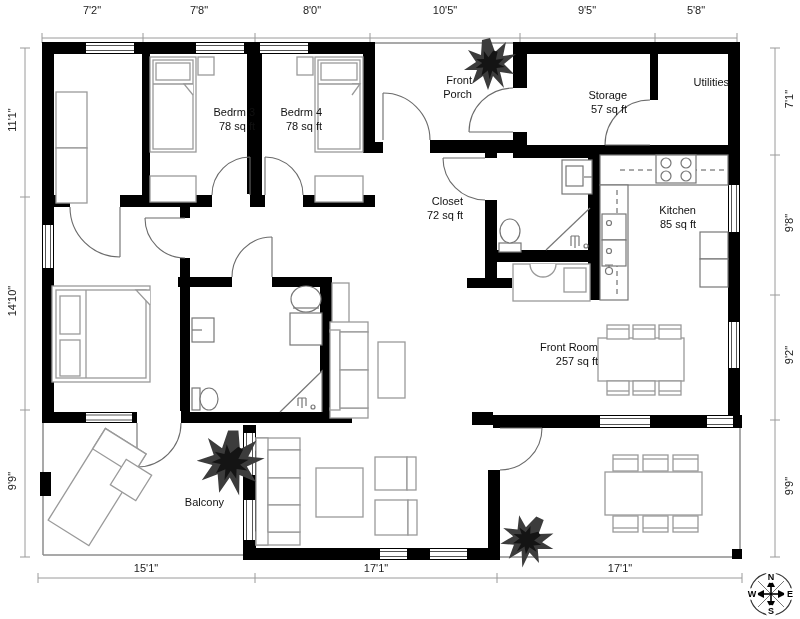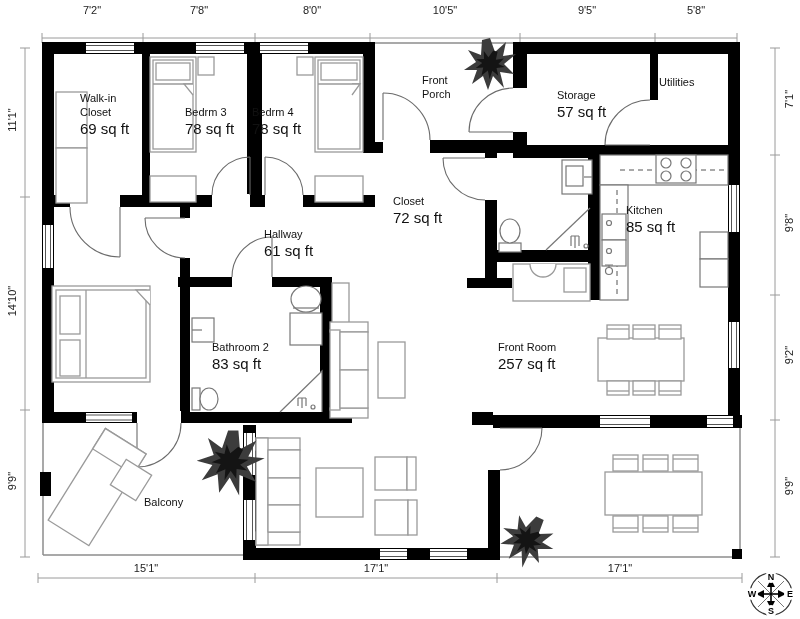--- a/index.html
+++ b/index.html
@@ -1,20 +1,20 @@
 <!DOCTYPE html>
 <html><head>
 <meta charset="utf-8">
 <style>
   html,body{margin:0;padding:0;background:#fff;}
   .stage{position:relative;width:800px;height:619px;background:#fff;overflow:hidden;
          font-family:"Liberation Sans", sans-serif;}
   svg{position:absolute;left:0;top:0;}
-  .rlabel{position:absolute;font-size:11px;color:#111;text-align:left;line-height:1.25;}
-  .rlabel .area{font-size:15px;}
+  .rlabel{position:absolute;font-size:11px;color:#111;text-align:right;line-height:1.25;}
+  .rlabel .area{font-size:11px;}
   .dim{position:absolute;font-size:11px;color:#222;text-align:center;width:60px;}
   .dim.v{width:52px;transform:rotate(-90deg);}
   .w{fill:#000;stroke:none;}
   .open{fill:#fff;stroke:none;}
   .thin{stroke:#8c8c8c;stroke-width:1.5;fill:none;}
   .ruler{stroke:#9a9a9a;stroke-width:1;fill:none;}
   .winline{stroke:#555;stroke-width:1;fill:none;}
   .furn{stroke:#9a9a9a;stroke-width:1.3;fill:#fff;}
   .fix{stroke:#777;stroke-width:1.2;fill:#fff;}
   .door{stroke:#6b6b6b;stroke-width:1.1;fill:none;}
@@ -391,24 +391,20 @@
 <div class="dim v" style="left:-14px;top:295px">14'10"</div>
 <div class="dim v" style="left:-14px;top:475px">9'9"</div>
 <div class="dim v" style="left:763px;top:93px">7'1"</div>
 <div class="dim v" style="left:763px;top:217px">9'8"</div>
 <div class="dim v" style="left:763px;top:349px">9'2"</div>
 <div class="dim v" style="left:763px;top:480px">9'9"</div>
 <div class="dim" style="left:116px;top:562px">15'1"</div>
 <div class="dim" style="left:346px;top:562px">17'1"</div>
 <div class="dim" style="left:590px;top:562px">17'1"</div>
 
-<div class="rlabel" style="left:80px;top:92px;width:60px">
-  <div>Walk-in Closet</div>
-  <div class="area">69 sq ft</div>
-</div>
 <div class="rlabel" style="left:185px;top:106px;width:70px">
   <div>Bedrm 3</div>
   <div class="area">78 sq ft</div>
 </div>
 <div class="rlabel" style="left:252px;top:106px;width:70px">
   <div>Bedrm 4</div>
   <div class="area">78 sq ft</div>
 </div>
 <div class="rlabel" style="left:422px;top:74px;width:50px">
   <div>Front Porch</div>
@@ -421,28 +417,20 @@
   <div>Utilities</div>
 </div>
 <div class="rlabel" style="left:393px;top:195px;width:70px">
   <div>Closet</div>
   <div class="area">72 sq ft</div>
 </div>
 <div class="rlabel" style="left:626px;top:204px;width:70px">
   <div>Kitchen</div>
   <div class="area">85 sq ft</div>
 </div>
-<div class="rlabel" style="left:264px;top:228px;width:80px">
-  <div>Hallway</div>
-  <div class="area">61 sq ft</div>
-</div>
-<div class="rlabel" style="left:212px;top:341px;width:80px">
-  <div>Bathroom 2</div>
-  <div class="area">83 sq ft</div>
-</div>
 <div class="rlabel" style="left:498px;top:341px;width:100px">
   <div>Front Room</div>
   <div class="area">257 sq ft</div>
 </div>
 <div class="rlabel" style="left:144px;top:496px;width:80px">
   <div>Balcony</div>
 </div>
 </div>
 
 </body></html>

